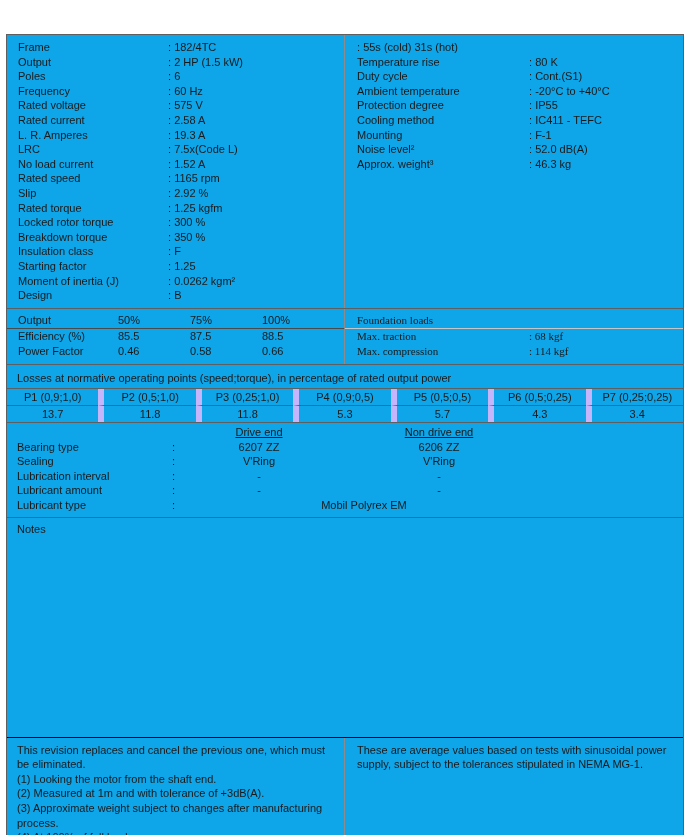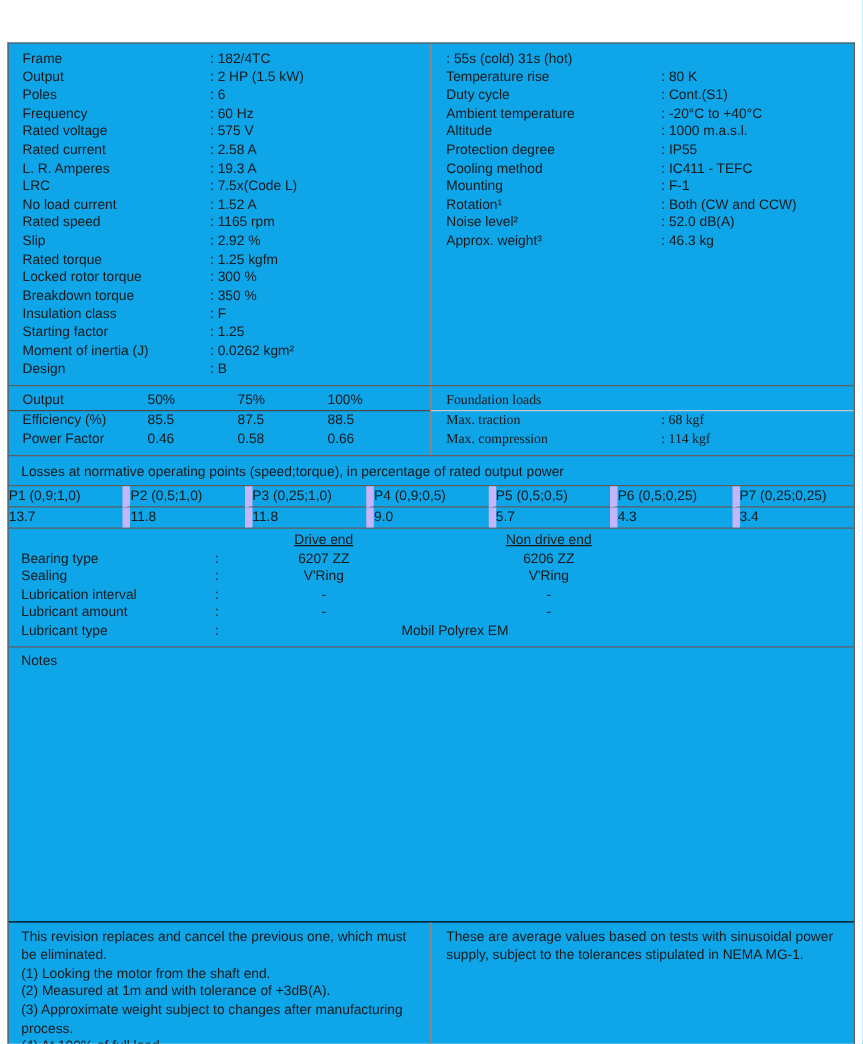--- a/index.html
+++ b/index.html
@@ -36,21 +36,21 @@
   .fl-header { padding:5px 0 2px 12px; border-bottom:1px solid #c6c6c6; }
   .fl-row { display:flex; line-height:15px; padding-left:12px; }
   .fl-row:first-of-type { padding-top:2px; }
   .fl-row .lbl { width:172px; flex-shrink:0; }
 
   .spacer { height:4px; }
 
   
   .sec-losses { border-bottom:1px solid #5f5f5f; }
   .losses-title { padding:3px 0 3px 10px; line-height:13px; border-bottom:1px solid #5f5f5f; }
-  .losses-grid { display:flex; }
+  .losses-grid { display:flex; text-align:center; }
   .losses-grid .cell { flex:1; padding:2px 0 1px; line-height:13px; }
   .losses-grid .cell + .cell { border-left:6px solid #c4b5fd; }
   .losses-grid.hdr .cell { border-bottom:1px solid #5f5f5f; }
 
   
   .sec-bearing { border-bottom:1px solid #5f5f5f; padding:2px 0 4px 10px; }
   .b-row { display:flex; line-height:14.6px; }
   .b-lbl { width:155px; flex-shrink:0; }
   .b-colon { width:12px; flex-shrink:0; }
   .b-colon::before { content:":"; }
@@ -181,44 +181,36 @@
         <div class="spec-row">
           <span class="lbl">Duty cycle</span>
           <span class="cval">Cont.(S1)</span>
         </div>
 
         <div class="spec-row">
           <span class="lbl">Ambient temperature</span>
           <span class="cval">-20°C to +40°C</span>
         </div>
 
-        <div class="spec-row">
-          <span class="lbl">Altitude</span>
-          <span class="cval">1000 m.a.s.l.</span>
-        </div>
 
         <div class="spec-row">
           <span class="lbl">Protection degree</span>
           <span class="cval">IP55</span>
         </div>
 
         <div class="spec-row">
           <span class="lbl">Cooling method</span>
           <span class="cval">IC411 - TEFC</span>
         </div>
 
         <div class="spec-row">
           <span class="lbl">Mounting</span>
           <span class="cval">F-1</span>
         </div>
 
-        <div class="spec-row">
-          <span class="lbl">Rotation¹</span>
-          <span class="cval">Both (CW and CCW)</span>
-        </div>
 
         <div class="spec-row">
           <span class="lbl">Noise level²</span>
           <span class="cval">52.0 dB(A)</span>
         </div>
 
 
         <div class="spec-row">
           <span class="lbl">Approx. weight³</span>
           <span class="cval">46.3 kg</span>
@@ -270,21 +262,21 @@
       <span class="cell">P3 (0,25;1,0)</span>
       <span class="cell">P4 (0,9;0,5)</span>
       <span class="cell">P5 (0,5;0,5)</span>
       <span class="cell">P6 (0,5;0,25)</span>
       <span class="cell">P7 (0,25;0,25)</span>
     </div>
     <div class="losses-grid">
       <span class="cell">13.7</span>
       <span class="cell">11.8</span>
       <span class="cell">11.8</span>
-      <span class="cell">9.0</span>
+      <span class="cell">5.3</span>
       <span class="cell">5.7</span>
       <span class="cell">4.3</span>
       <span class="cell">3.4</span>
     </div>
   </section>
 
   <section class="sec-bearing">
     <div class="b-row b-hdr">
       <span class="b-lbl"></span>
       <span class="b-colon"></span>

